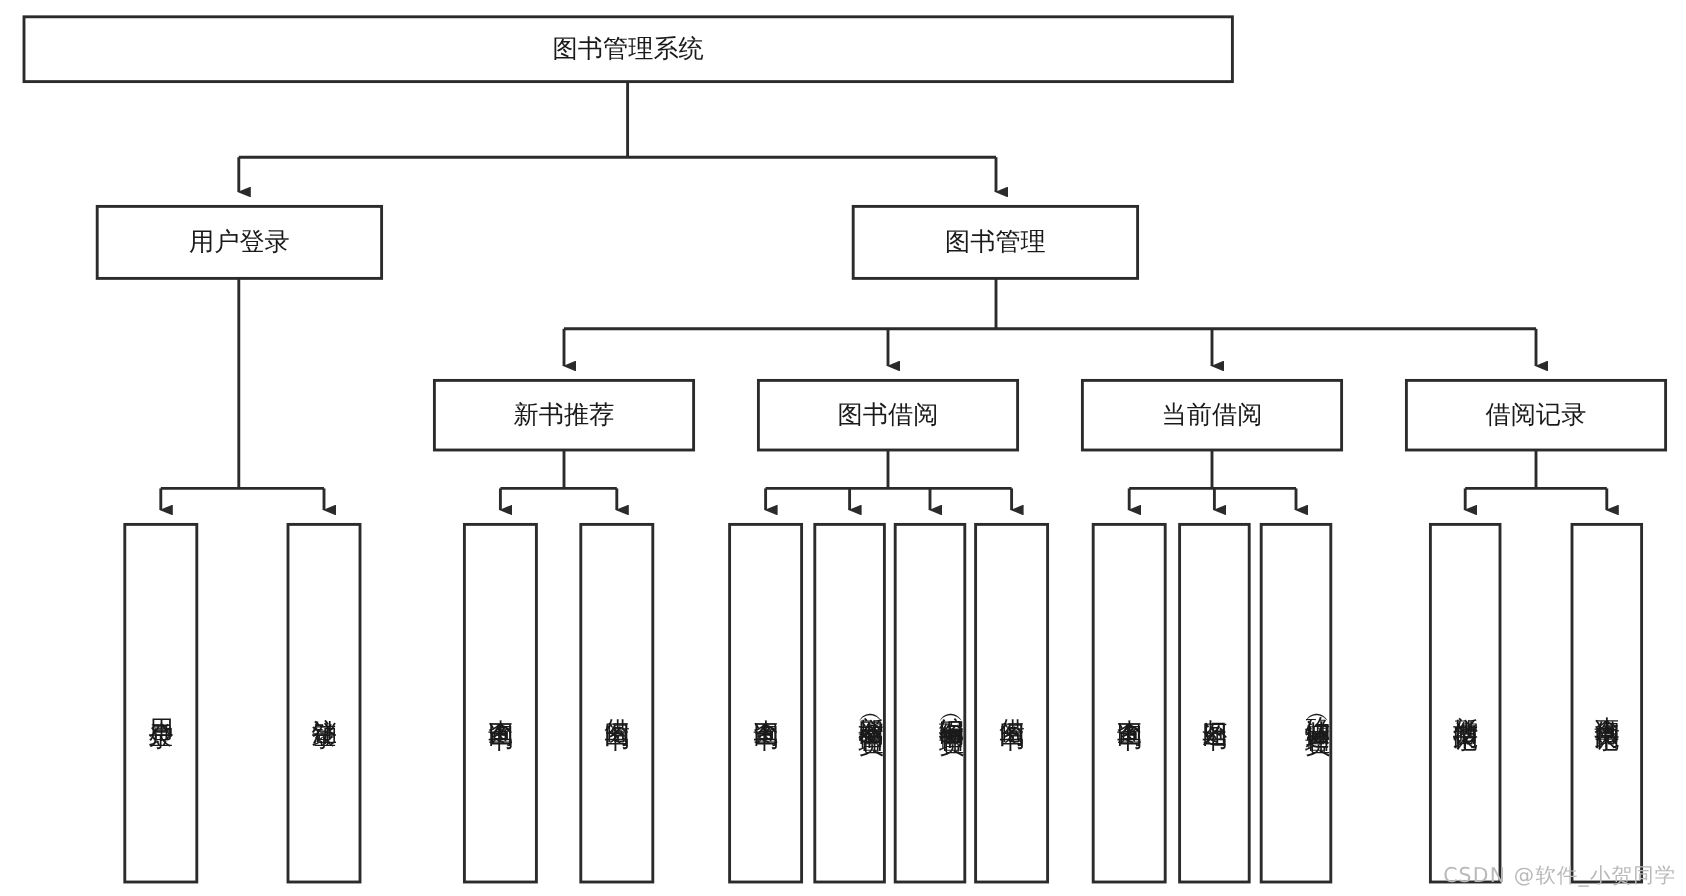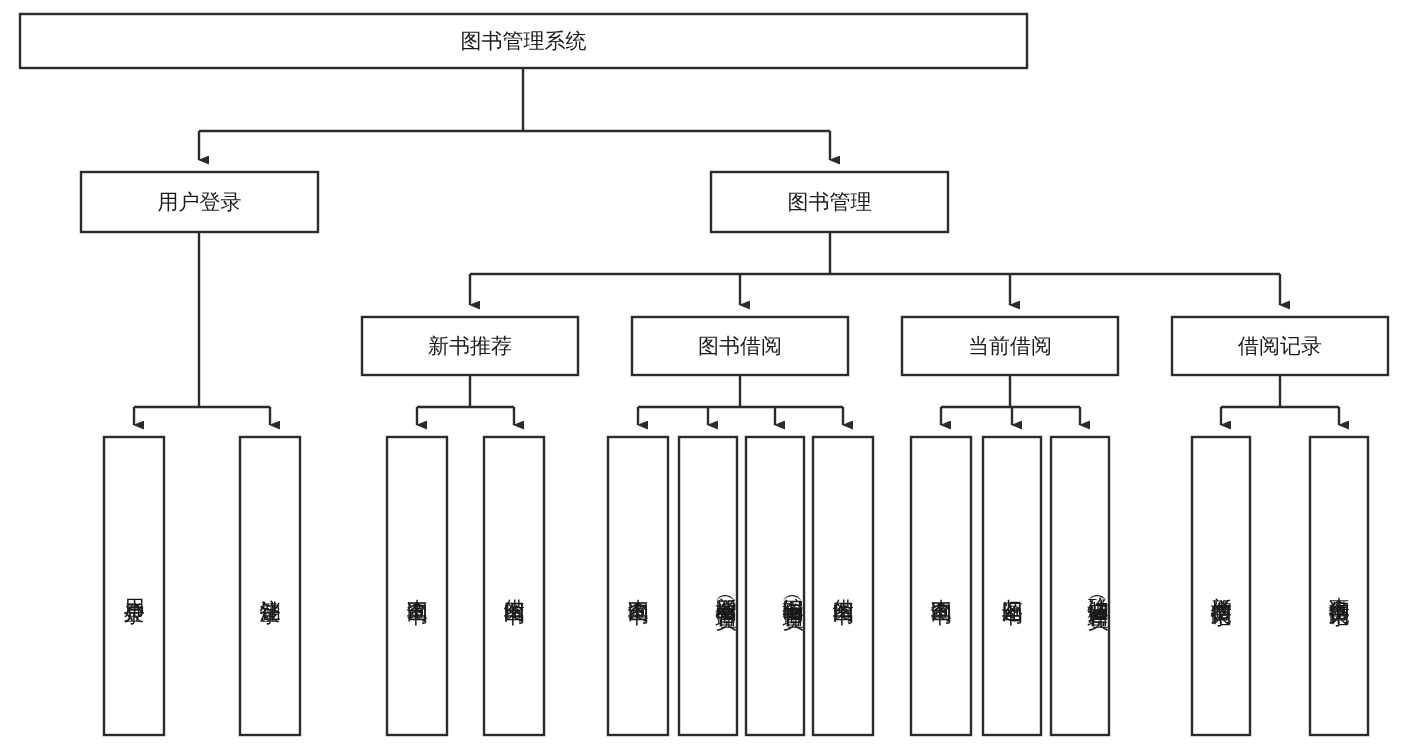--- a/index.html
+++ b/index.html
@@ -143,13 +143,14 @@
       <div class="vlabel" style="left: 679px; top: 443px; width: 58px; height: 292px;">新增图书（管理员）</div>
       <div class="vlabel" style="left: 746px; top: 443px; width: 58px; height: 292px;">编辑图书（管理员）</div>
       <div class="vlabel centered" style="left: 813px; top: 437px; width: 60px; height: 298px;">借阅图书</div>
       <div class="vlabel centered" style="left: 911px; top: 437px; width: 60px; height: 298px;">查询图书</div>
       <div class="vlabel centered" style="left: 983px; top: 437px; width: 58px; height: 298px;">归还图书</div>
       <div class="vlabel" style="left: 1051px; top: 443px; width: 58px; height: 292px;">确认归还（管理员）</div>
       <div class="vlabel centered" style="left: 1192px; top: 437px; width: 58px; height: 298px;">新增借阅记录</div>
       <div class="vlabel centered" style="left: 1310px; top: 437px; width: 58px; height: 298px;">查询借阅记录</div>
     </div>
 
+  <div class="watermark">CSDN @软件_小贺同学</div>
 </div>
 
 </body></html>

